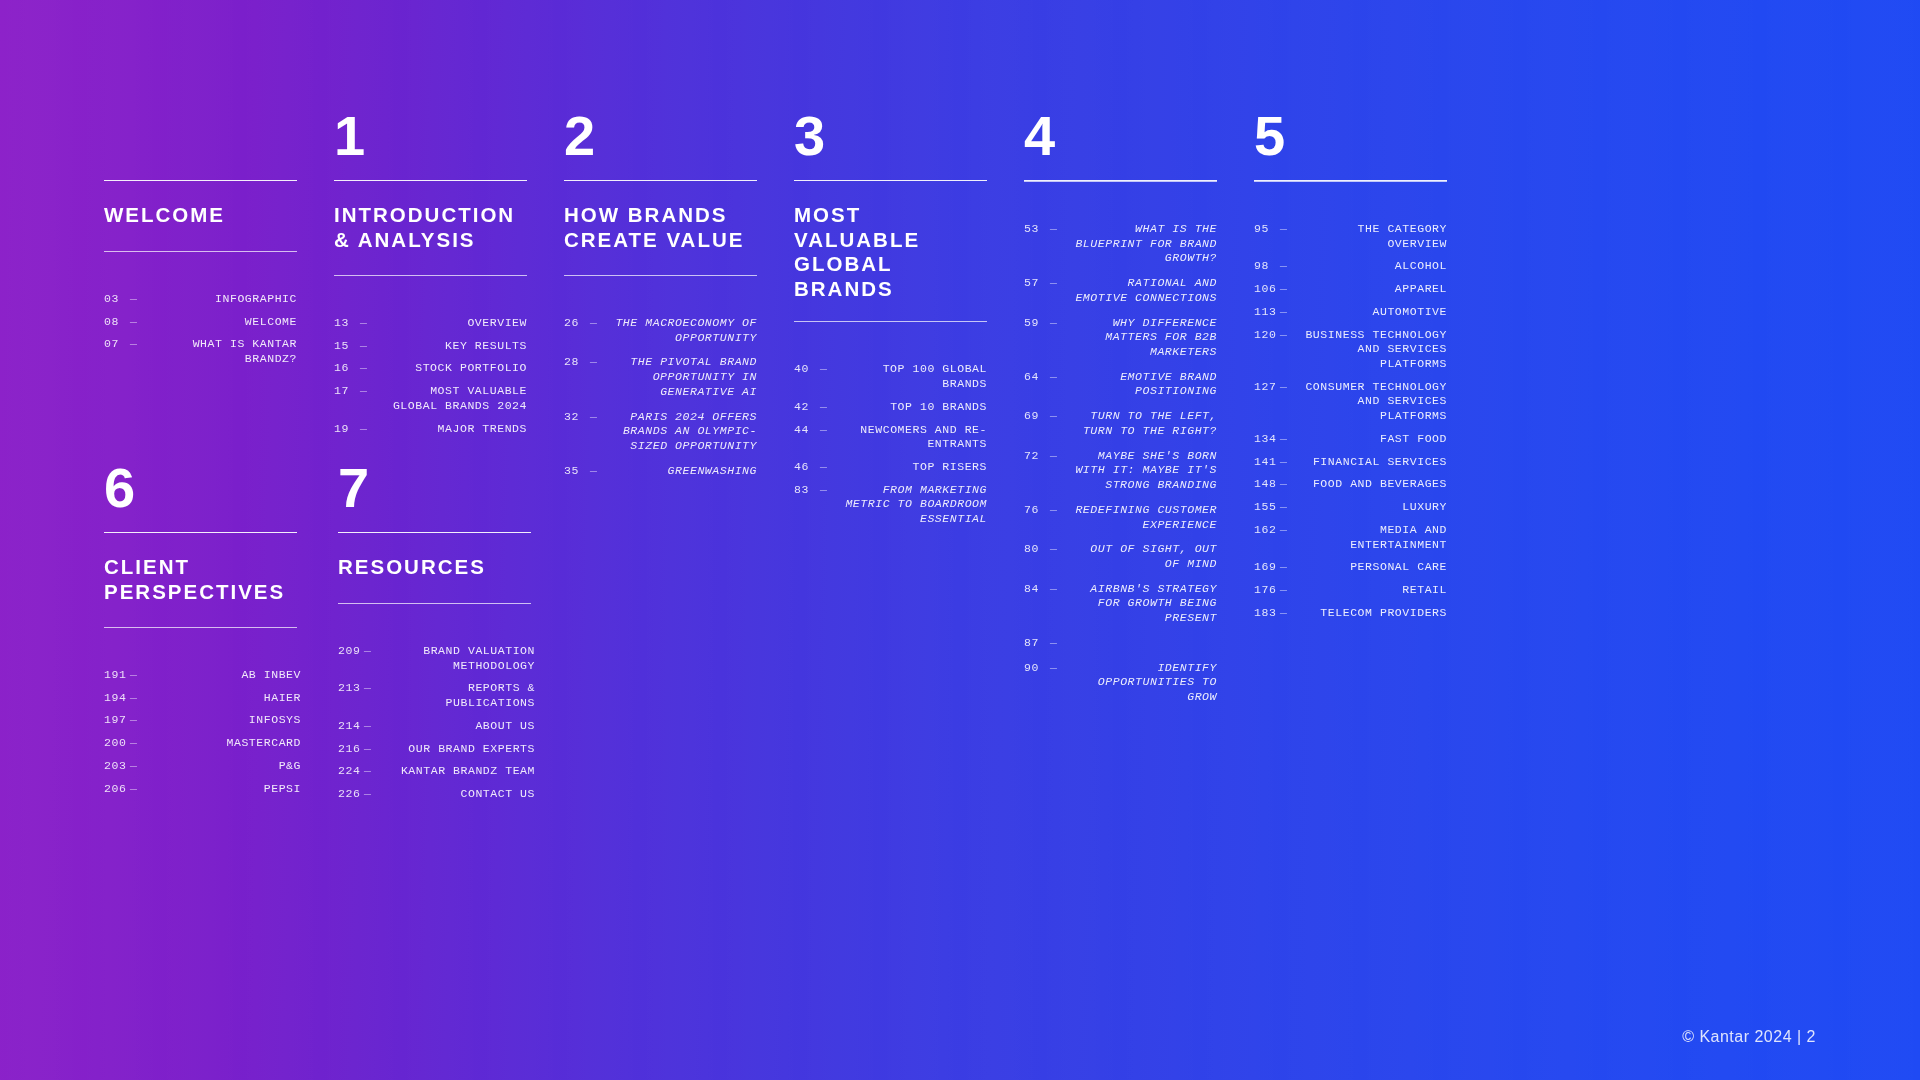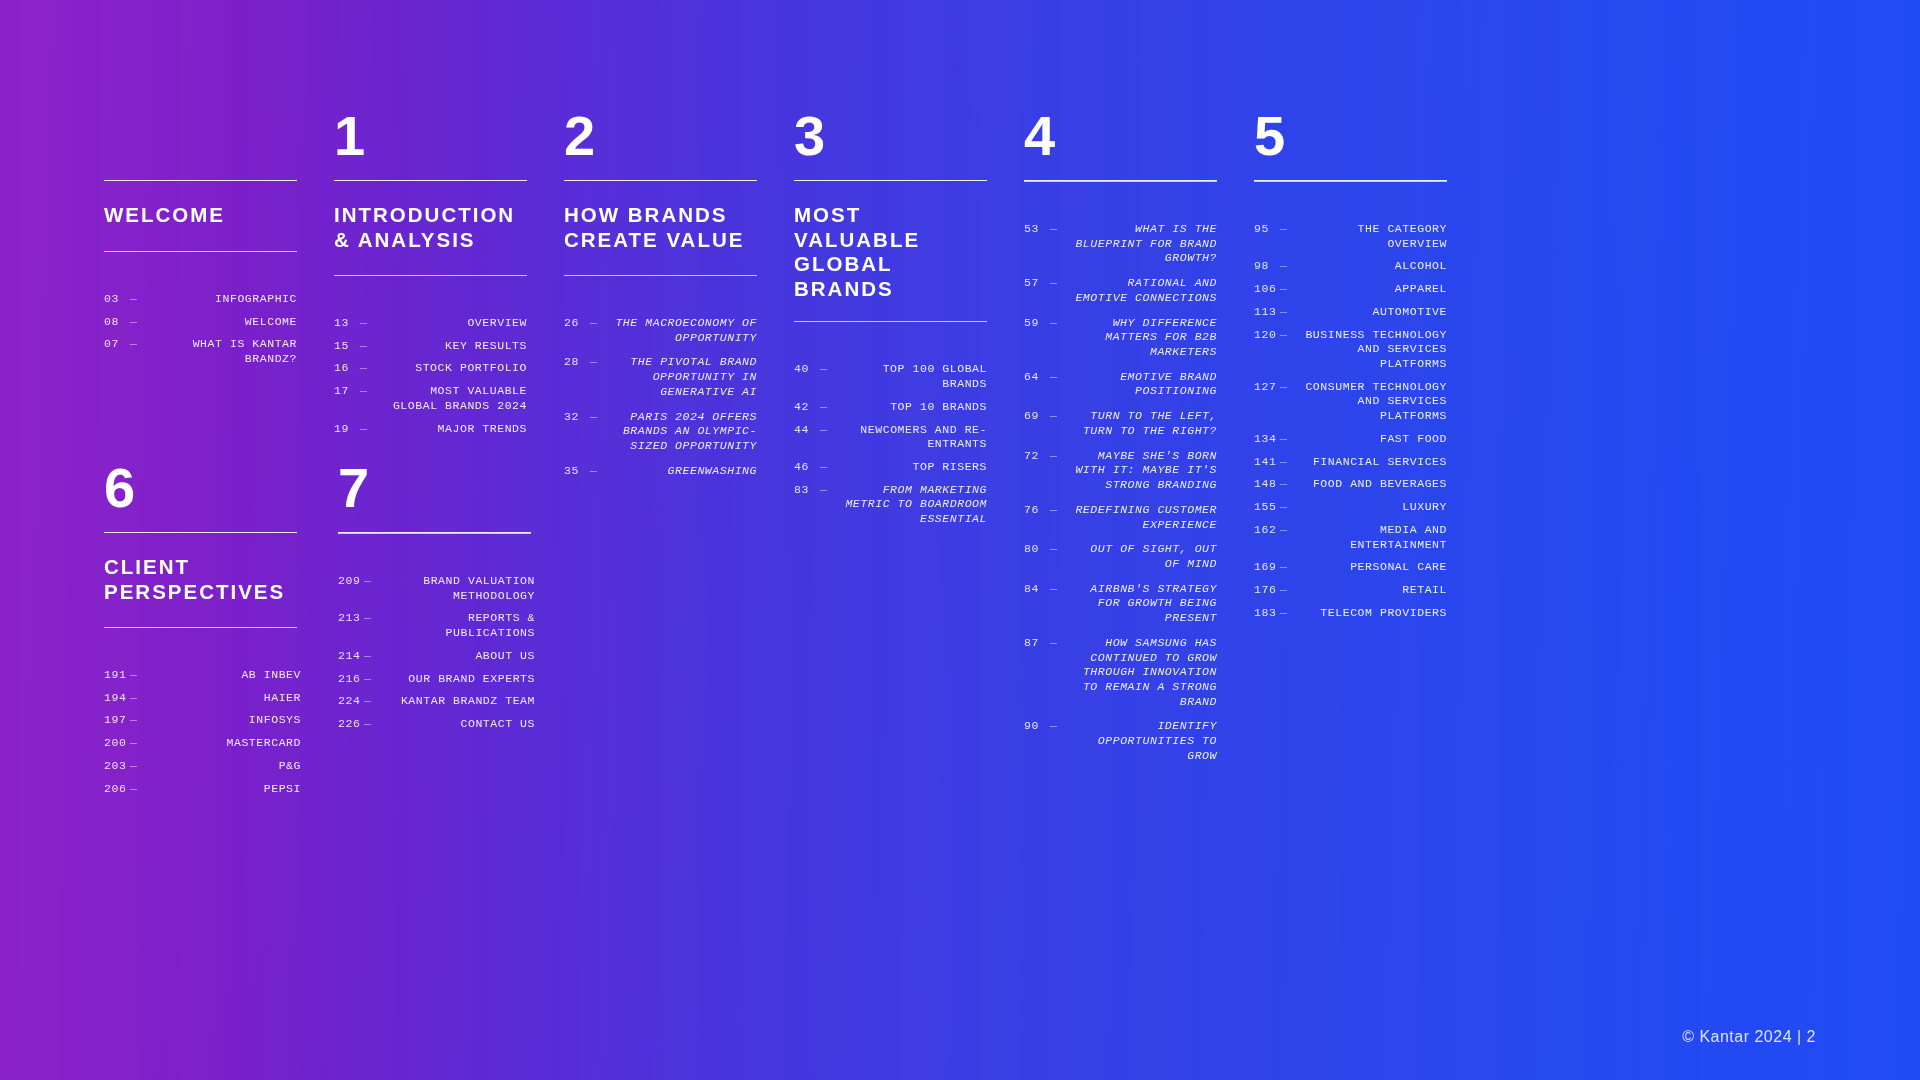--- a/index.html
+++ b/index.html
@@ -328,21 +328,20 @@
               <span class="lbl">OUT OF SIGHT, OUT OF MIND</span>
             </li>
             <li class="toc-item italic">
               <span class="pg">84</span>
               <span class="dash">—</span>
               <span class="lbl">AIRBNB'S STRATEGY FOR GROWTH BEING PRESENT</span>
             </li>
             <li class="toc-item italic">
               <span class="pg">87</span>
               <span class="dash">—</span>
-              <span class="lbl">HOW SAMSUNG HAS CONTINUED TO GROW THROUGH INNOVATION TO REMAIN A STRONG BRAND</span>
             </li>
             <li class="toc-item italic">
               <span class="pg">90</span>
               <span class="dash">—</span>
               <span class="lbl">IDENTIFY OPPORTUNITIES TO GROW</span>
             </li>
           </ul>
         </div>
         <div class="col">
           <div class="sec-num">5</div>
@@ -457,20 +456,21 @@
             <li class="toc-item">
               <span class="pg">206</span>
               <span class="dash">—</span>
               <span class="lbl">PEPSI</span>
             </li>
           </ul>
         </div>
         <div class="col">
           <div class="sec-num">7</div>
           <div class="rule"></div>
+          <div class="sec-title title-h-1">RESOURCES</div>
           <div class="rule bottom"></div>
           <ul class="toc">
             <li class="toc-item">
               <span class="pg">209</span>
               <span class="dash">—</span>
               <span class="lbl">BRAND VALUATION METHODOLOGY</span>
             </li>
             <li class="toc-item">
               <span class="pg">213</span>
               <span class="dash">—</span>

